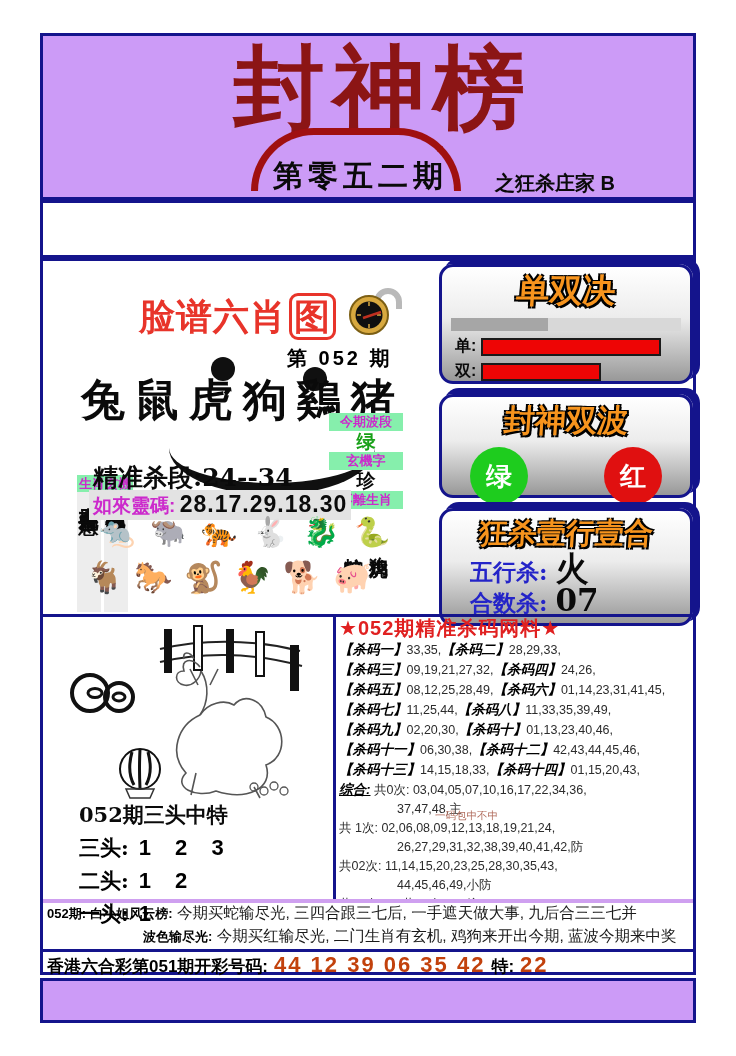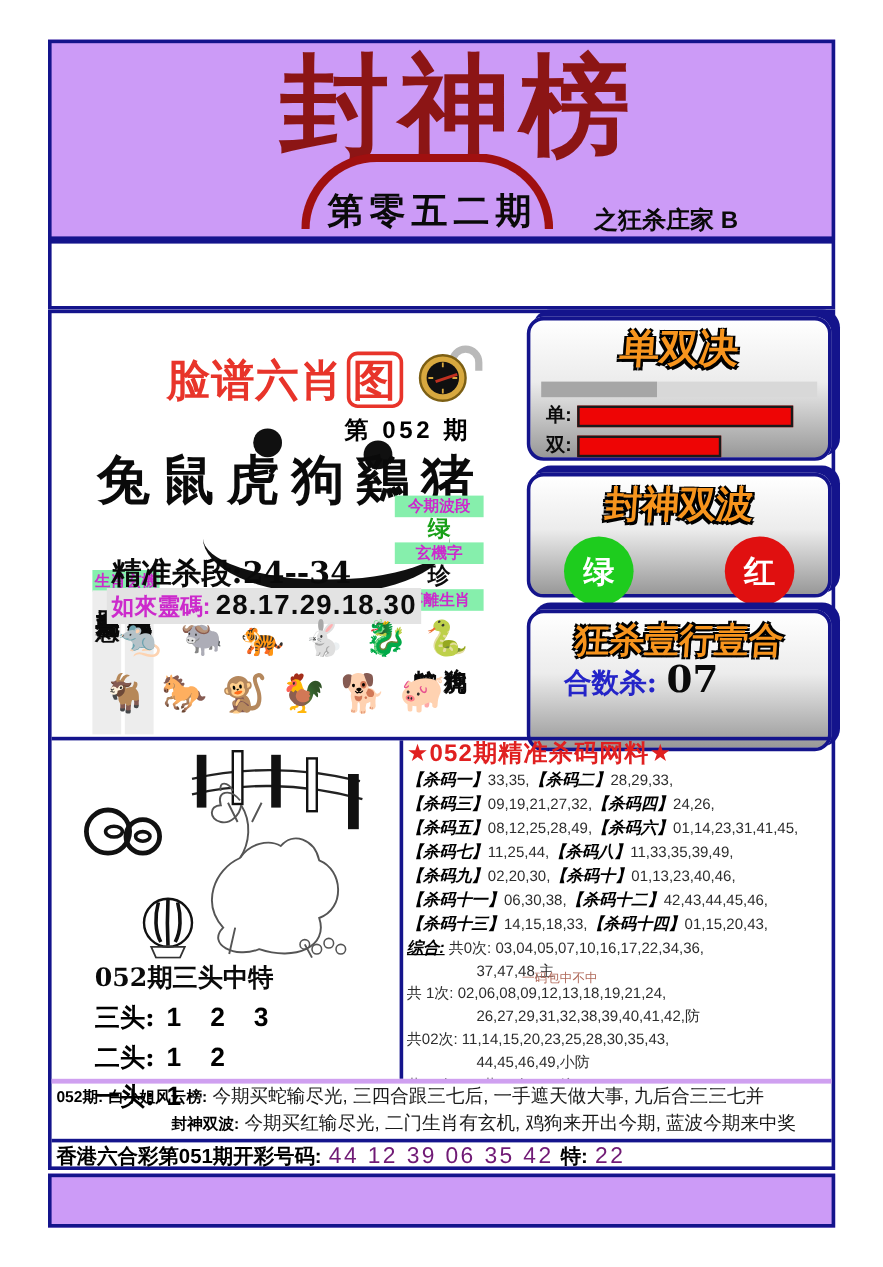--- a/index.html
+++ b/index.html
@@ -102,21 +102,21 @@
             font-size:10.5px;color:#b06a5a;line-height:10px;}
 
   
   .pdiv{left:0;top:638px;width:650px;height:4px;background:#cfa0f0;}
   .brow1{left:4px;top:642px;font-size:15.5px;color:#1a1a1a;white-space:nowrap;}
   .brow1 b,.brow2 b{font-size:13px;color:#000;}
   .brow2{left:100px;top:665px;font-size:15.5px;color:#1a1a1a;white-space:nowrap;}
   .hdiv2{left:0;top:688px;width:650px;height:3px;background:#14148c;}
   .resrow{left:4px;top:691px;display:flex;align-items:baseline;gap:6px;white-space:nowrap;}
   .resrow .rl{font-size:17px;font-weight:bold;color:#000;}
-  .resrow .rn{font-size:19px;font-weight:normal;color:#701a75;letter-spacing:2px;}
+  .resrow .rn{font-size:22px;font-weight:bold;color:#c2410c;letter-spacing:2px;}
 
   
   .footer{left:40px;top:978px;width:656px;height:45px;background:#cc9bf7;}
 </style>
 </head>
 <body>
 
 <div class="page">
 
   <div class="abs frame header">
@@ -209,20 +209,24 @@
       <div class="panel p2">
         <div class="ptitle">封神双波</div>
         <div class="circrow">
           <div class="circ g">绿</div>
           <div class="circ r">红</div>
         </div>
       </div>
 
       <div class="panel p3">
         <div class="ptitle">狂杀壹行壹合</div>
+        <div class="krow">
+          <span class="kl">五行杀:</span>
+          <span class="kv">火</span>
+        </div>
         <div class="krow" style="line-height:26px;">
           <span class="kl">合数杀:</span>
           <span class="kv" style="font-size:31px;">07</span>
         </div>
       </div>
     </div>
 
     <div class="abs hdiv1"></div>
     <div class="abs vdiv"></div>
 
@@ -326,21 +330,21 @@
       </div>
     </div>
 
     <div class="abs pdiv"></div>
     <div class="abs brow1">
       <b>052期:</b>
       <b>白小姐风云榜:</b>
       <span>今期买蛇输尽光, 三四合跟三七后, 一手遮天做大事, 九后合三三七并</span>
     </div>
     <div class="abs brow2">
-      <b>封神双波:</b>
+      <b>波色输尽光:</b>
       <span>今期买红输尽光, 二门生肖有玄机, 鸡狗来开出今期, 蓝波今期来中奖</span>
     </div>
     <div class="abs hdiv2"></div>
     <div class="abs resrow">
       <span class="rl">香港六合彩第051期开彩号码:</span>
       <span class="rn">44 12 39 06 35 42</span>
       <span class="rl">特:</span>
       <span class="rn">22</span>
     </div>
   </div>

